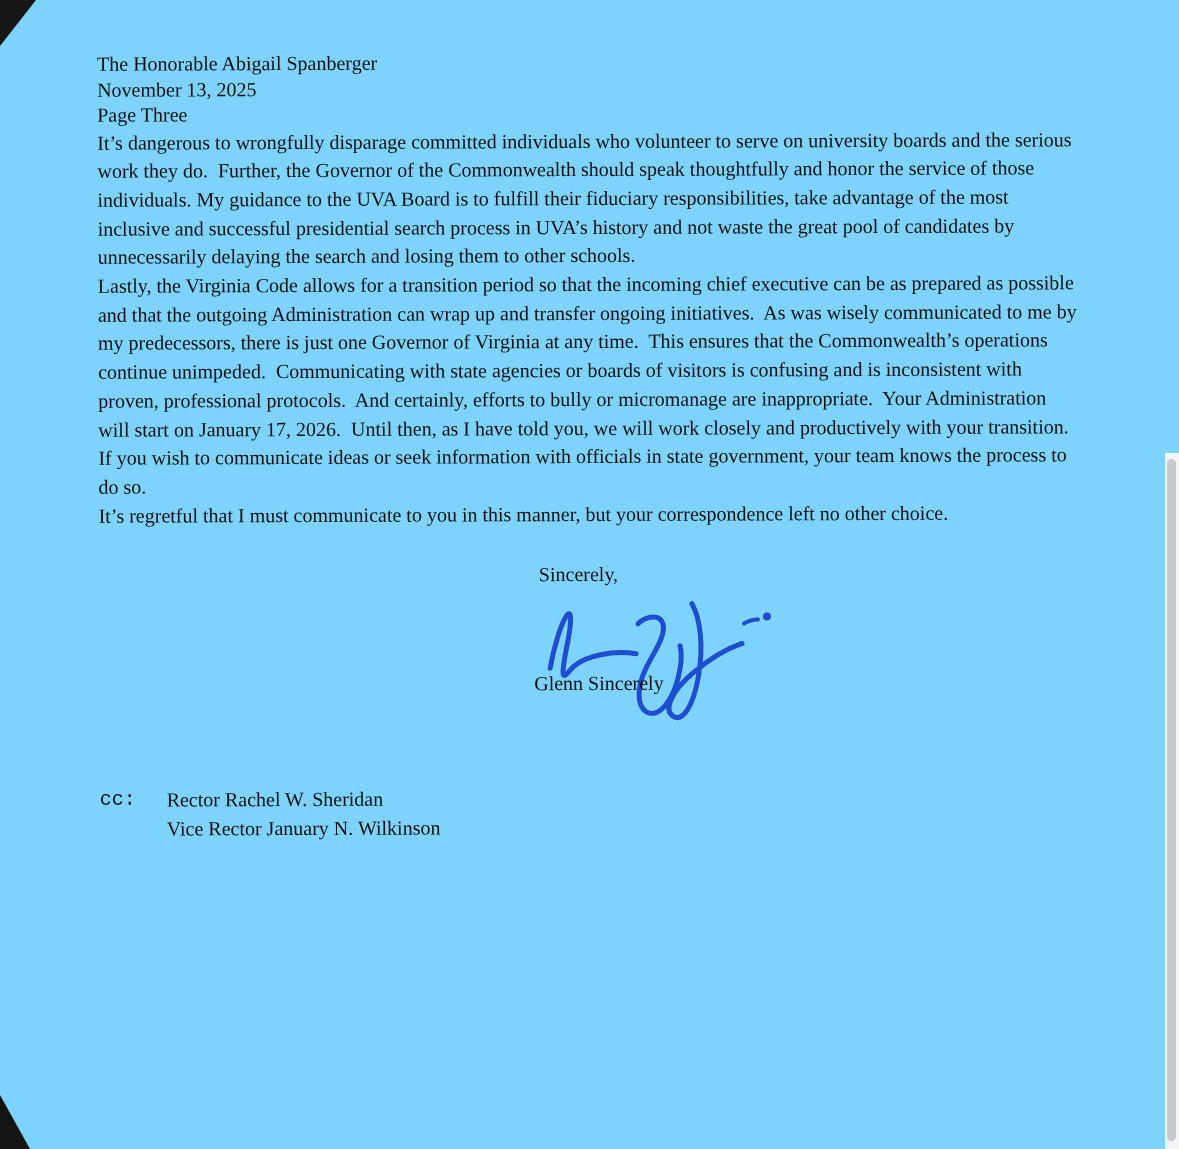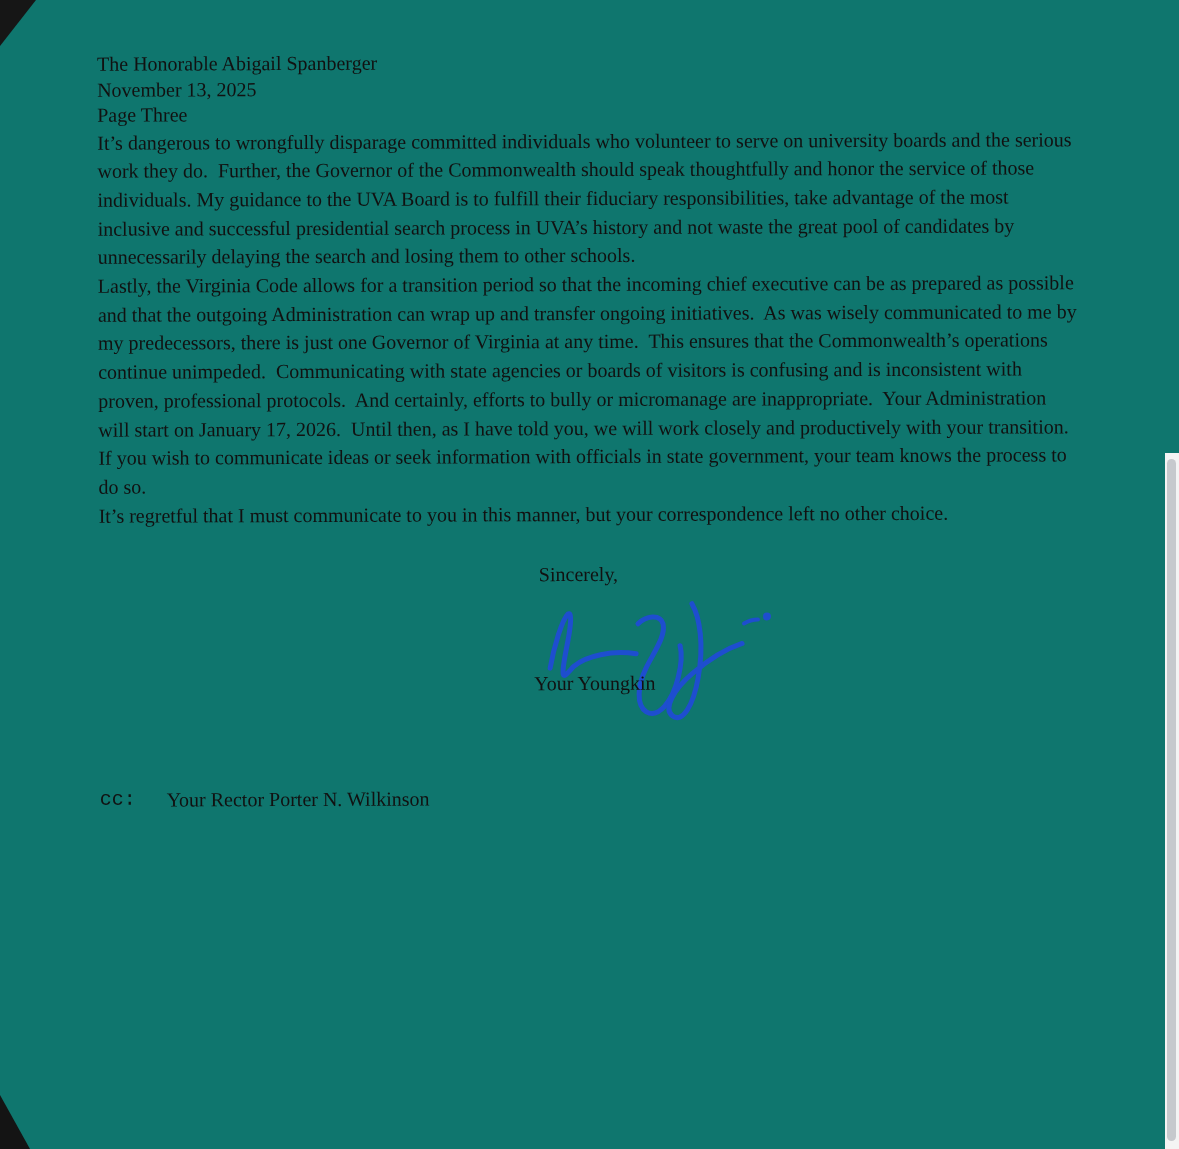--- a/index.html
+++ b/index.html
@@ -4,21 +4,21 @@
 <style>
   html, body {
     margin: 0;
     padding: 0;
     background: #ffffff;
   }
   .page {
     position: relative;
     width: 1179px;
     height: 1149px;
-    background: #0f766e;
+    background: #7dd3fc;
     overflow: hidden;
     font-family: "Liberation Serif", "DejaVu Serif", serif;
     color: #111111;
   }
   .sheet {
     position: absolute;
     left: 97px;
     top: 50px;
     width: 983px;
     font-size: 20px;
@@ -137,27 +137,28 @@
     <div class="closing">Sincerely,</div>
 
     <div class="sig-area">
       <svg class="sig-svg" viewBox="0 0 235 135" fill="none" stroke-linecap="round" stroke-linejoin="round">
         <path stroke-width="5" d="M8 66 C12 44 20 18 26 12 C30 9 29 22 26 38 C23 54 20 66 21 72 C22 76 26 70 32 64 C44 54 70 48 94 52" stroke="#1e4ecf"></path>
         <path stroke-width="5" d="M96 22 C104 14 118 12 121 22 C124 34 112 50 104 66 C95 84 94 104 104 110 C116 117 130 100 136 76 C139 64 140 52 138 44" stroke="#1e4ecf"></path>
         <path stroke-width="5" d="M150 2 C158 16 162 44 156 76 C151 104 140 122 130 114 C121 107 131 88 150 72 C170 55 188 46 200 42" stroke="#1e4ecf"></path>
         <path stroke-width="4" d="M202 22 C207 19 211 18 216 18" stroke="#1e4ecf"></path>
         <circle cx="225" cy="15" r="4" stroke="none" fill="#1e4ecf"></circle>
       </svg>
-      <div class="typed-name">Your Youngkin</div>
+      <div class="typed-name">Glenn Sincerely</div>
     </div>
 
     <div class="cc-block">
       <div class="cc-label">cc:</div>
       <div class="cc-names">
-        <div>Your Rector Porter N. Wilkinson</div>
+        <div>Rector Rachel W. Sheridan</div>
+        <div>Vice Rector January N. Wilkinson</div>
       </div>
     </div>
 
   </div>
 
   <div class="scrollbar">
     <div class="scroll-thumb"></div>
   </div>
 
 </div>

